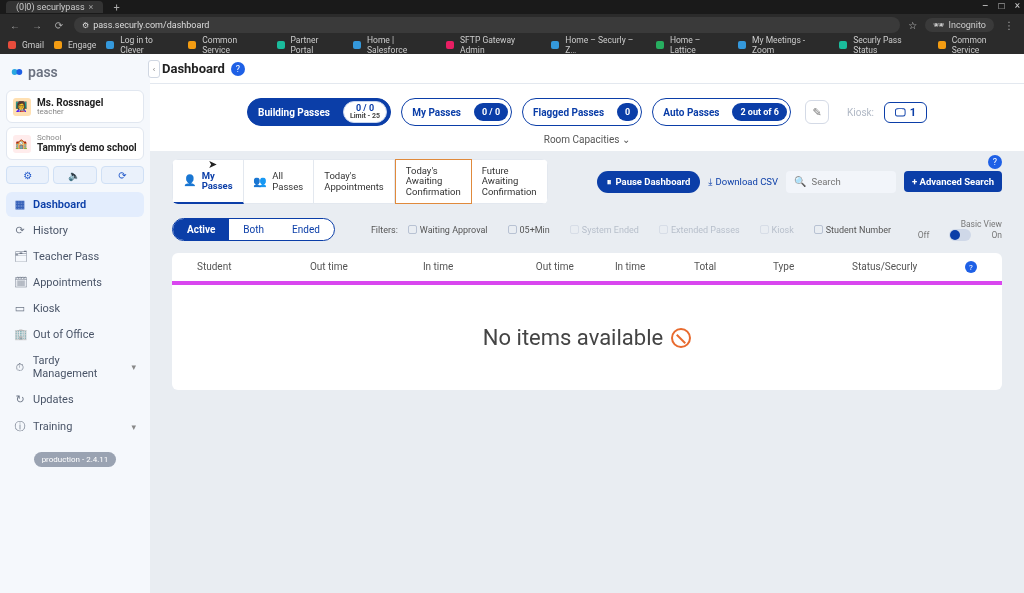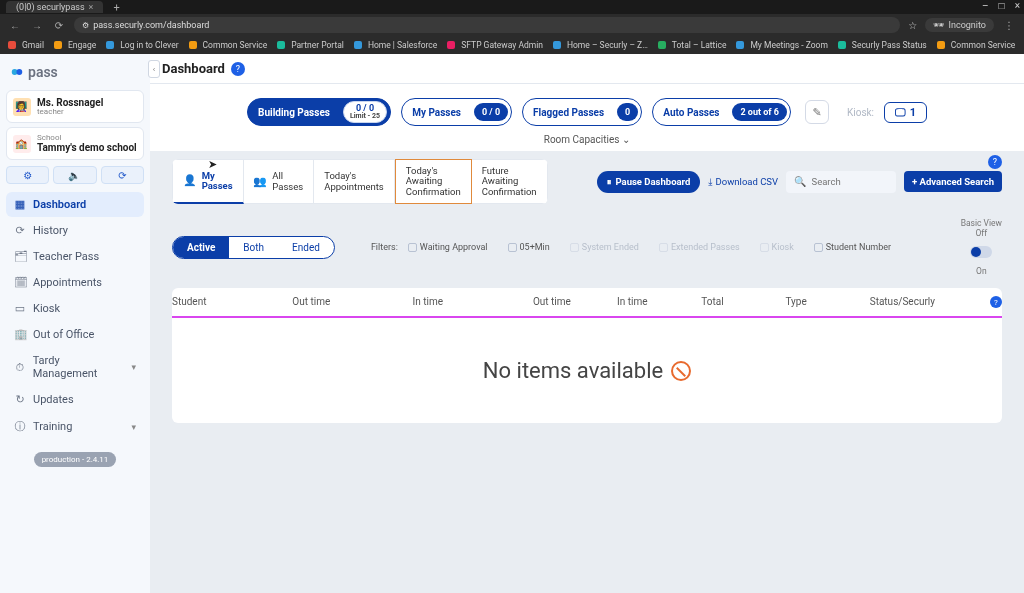--- a/index.html
+++ b/index.html
@@ -94,26 +94,26 @@
   .filter-row{display:flex;align-items:center;margin-top:14px;gap:10px;}
   .seg{display:flex;background:#fff;border:1.5px solid #0b3ea8;border-radius:16px;overflow:hidden;}
   .seg-item{padding:5px 14px;font-size:10px;color:#0b3ea8;cursor:pointer;}
   .seg-item.active{background:#0b3ea8;color:#fff;font-weight:700;}
   .filters-label{font-size:9px;color:#555;}
   .chk{display:flex;align-items:center;gap:3px;font-size:9px;color:#555;cursor:pointer;}
   .chk .box{width:9px;height:9px;border:1px solid #b8c2d3;border-radius:2px;}
   .chk.dim{color:#b7bfcb;} .chk.dim .box{border-color:#d7dde7;}
   .basic-view{margin-left:auto;text-align:right;}
   .basic-view .lbl{font-size:8.5px;color:#777;}
-  .toggle-row{display:flex;align-items:center;gap:8px;font-size:8.5px;color:#777;flex-direction:column;}
+  .toggle-row{display:flex;align-items:center;gap:20px;font-size:8.5px;color:#777;}
   .toggle{width:22px;height:12px;background:#cfd8e8;border-radius:6px;position:relative;cursor:pointer;}
   .toggle .knob{position:absolute;left:1px;top:1px;width:10px;height:10px;border-radius:50%;background:#0b3ea8;}
 
   .table-wrap{background:#fff;border-radius:6px;margin-top:12px;position:relative;}
-  .thead{display:flex;border-bottom:2px solid #d946ef;padding:8px 0;font-size:10px;color:#555;}
+  .thead{display:flex;border-bottom:4px solid #d946ef;padding:8px 25px;font-size:10px;color:#555;}
   .th{flex:1;} .th.small{flex:.7;}
   .thead .help{width:12px;height:12px;border-radius:50%;background:#1e60e6;color:#fff;font-size:8px;display:flex;align-items:center;justify-content:center;flex:none;cursor:pointer;}
   .empty{padding:40px 0;text-align:center;font-size:22px;color:#444;display:flex;align-items:center;justify-content:center;gap:8px;}
   .no-ic{width:20px;height:20px;border:2px solid #e86a2e;border-radius:50%;position:relative;}
   .no-ic::after{content:"";position:absolute;left:2px;right:2px;top:50%;height:2px;background:#e86a2e;transform:rotate(45deg);transform-origin:center;}
 
   .talking-pill{position:absolute;top:56px;right:0;background:#0b3ea8;color:#fff;font-size:9px;padding:5px 8px;border-radius:4px 0 0 4px;}
 
   .cursor-arrow{position:absolute;left:208px;top:158px;font-size:11px;color:#222;}
 </style>
@@ -177,21 +177,21 @@
     <div class="bm">
       <i class="pink"></i>
       <span>SFTP Gateway Admin</span>
     </div>
     <div class="bm">
       <i class="blue"></i>
       <span>Home – Securly – Z…</span>
     </div>
     <div class="bm">
       <i class="green"></i>
-      <span>Total – Lattice</span>
+      <span>Home – Lattice</span>
     </div>
     <div class="bm">
       <i class="blue"></i>
       <span>My Meetings - Zoom</span>
     </div>
     <div class="bm">
       <i class="teal"></i>
       <span>Securly Pass Status</span>
     </div>
     <div class="bm">

